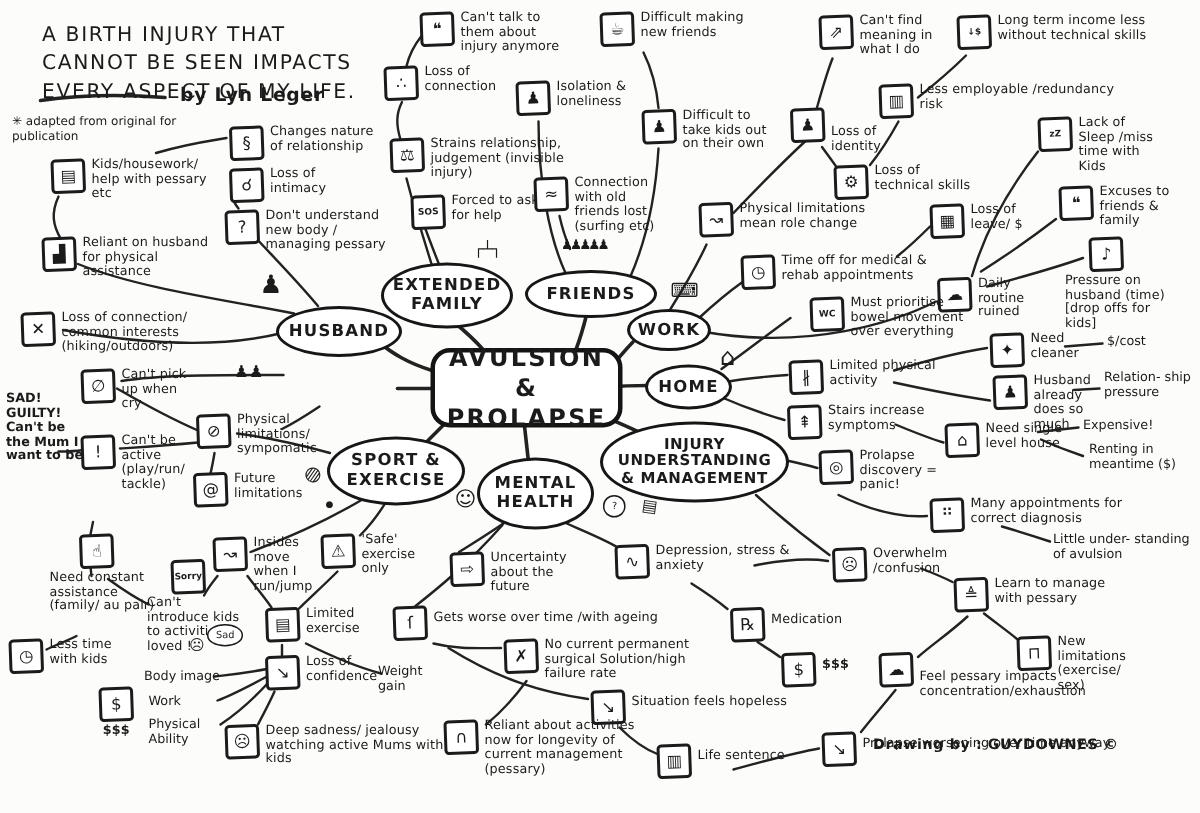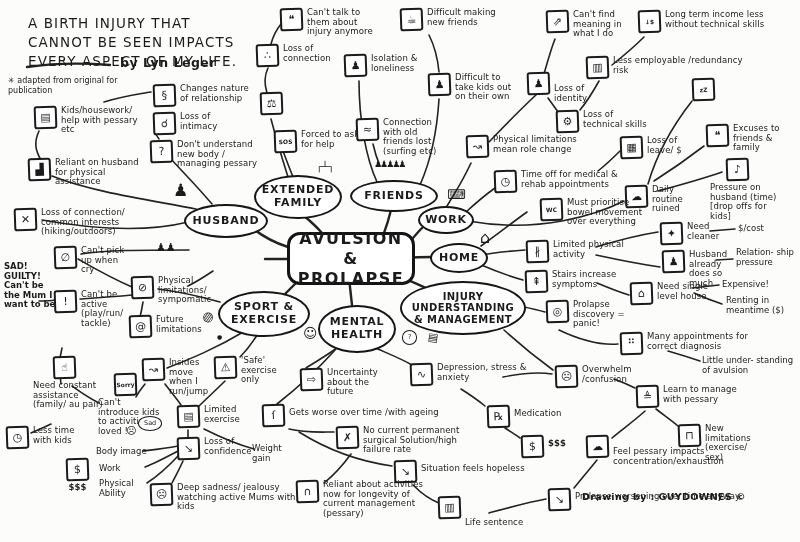--- a/index.html
+++ b/index.html
@@ -190,20 +190,21 @@
   <div class="it" style="left:280px;top:8px">
       <span class="ib">❝</span>
       <span class="tx" style="width:66px">Can't talk to them about injury anymore</span>
     </div>
   <div class="it" style="left:256px;top:44px">
       <span class="ib">∴</span>
       <span class="tx" style="width:56px">Loss of connection</span>
     </div>
   <div class="it" style="left:260px;top:92px">
       <span class="ib">⚖</span>
+      <span class="tx" style="width:92px">Strains relationship, judgement (invisible injury)</span>
     </div>
   <div class="it" style="left:274px;top:130px">
       <span class="ib sm">SOS</span>
       <span class="tx" style="width:60px">Forced to ask for help</span>
     </div>
 
   <div class="it" style="left:400px;top:8px">
       <span class="ib">☕</span>
       <span class="tx" style="width:78px">Difficult making new friends</span>
     </div>
@@ -247,20 +248,21 @@
   <div class="it" style="left:586px;top:56px">
       <span class="ib">▥</span>
       <span class="tx" style="width:140px">Less employable /redundancy risk</span>
     </div>
   <div class="it" style="left:620px;top:136px">
       <span class="ib">▦</span>
       <span class="tx" style="width:40px">Loss of leave/ $</span>
     </div>
   <div class="it" style="left:692px;top:78px">
       <span class="ib sm">zZ</span>
+      <span class="tx" style="width:58px">Lack of Sleep /miss time with Kids</span>
     </div>
   <div class="it" style="left:706px;top:124px">
       <span class="ib">❝</span>
       <span class="tx" style="width:56px">Excuses to friends &amp; family</span>
     </div>
   <div class="it" style="left:625px;top:185px">
       <span class="ib">☁</span>
       <span class="tx" style="width:42px">Daily routine ruined</span>
     </div>
   <div class="itc" style="left:710px;top:158px">
@@ -350,21 +352,21 @@
   <div class="it" style="left:521px;top:435px">
       <span class="ib">$</span>
       <span class="tx" style="width:30px;margin-top:4px;font-weight:bold">$$$</span>
     </div>
   <div class="it" style="left:394px;top:460px">
       <span class="ib">↘</span>
       <span class="tx" style="width:126px;margin-top:4px">Situation feels hopeless</span>
     </div>
   <div class="it" style="left:438px;top:496px">
       <span class="ib">▥</span>
-      <span class="tx" style="width:80px;margin-top:22px">Life sentence</span>
+      <span class="tx" style="width:80px;margin-top:4px">Life sentence</span>
     </div>
   <div class="it" style="left:296px;top:480px">
       <span class="ib">∩</span>
       <span class="tx" style="width:110px">Reliant about activities now for longevity of current management (pessary)</span>
     </div>
 
   <div class="txo" style="left:4px;top:262px;width:52px;font-weight:bold">SAD! GUILTY! Can't be the Mum I want to be</div>
   <div class="it" style="left:54px;top:246px">
       <span class="ib">∅</span>
       <span class="tx" style="width:50px">Can't pick up when cry</span>

